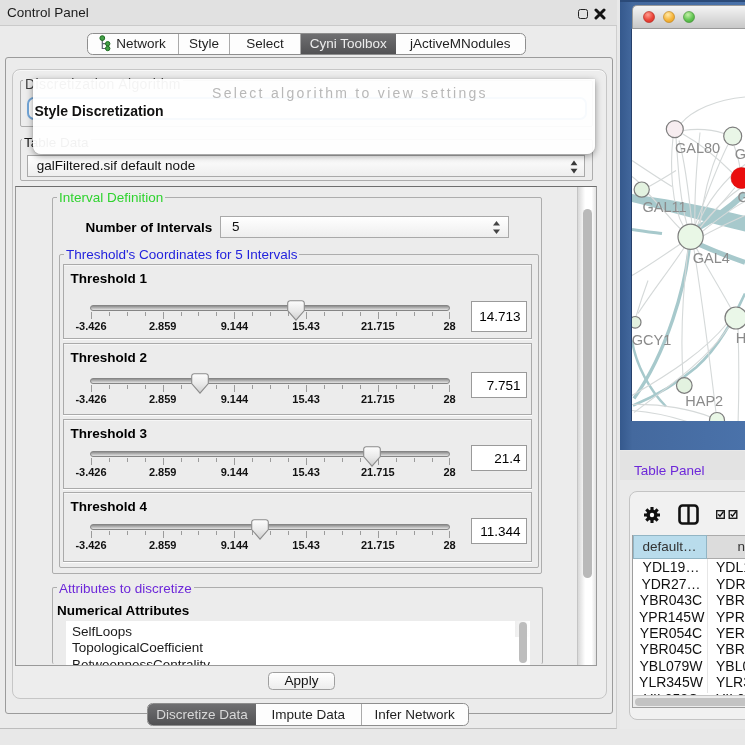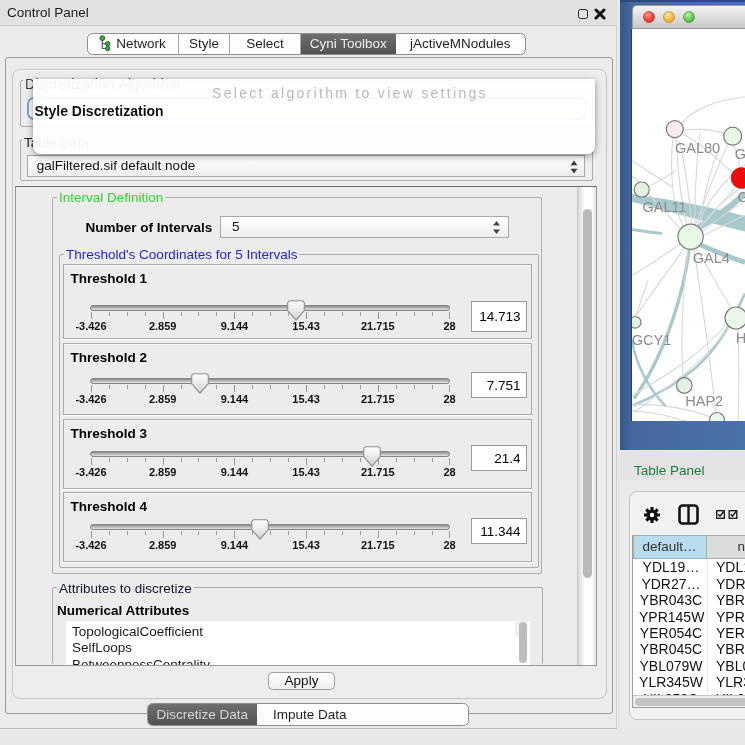--- a/index.html
+++ b/index.html
@@ -74,21 +74,21 @@
 
 #netwin { position:absolute; left:620px; top:0; width:125px; height:449.5px;
   background:linear-gradient(90deg,#35598d,#44699e 10%,#4a72aa);
   border-top:2px solid #2b4a78; }
 #nettitle { position:absolute; left:632px; top:5px; width:113px; height:23.5px;
   background:linear-gradient(#f4f4f4,#c8c8c8); border:1px solid #9a9a9a; border-right:none;
   border-radius:5px 0 0 0; }
 #netcanvas { position:absolute; left:631px; top:28.5px; width:114px; height:392.5px;
   background:#fff; border-left:1px solid #26406b; }
 #tphead { position:absolute; left:620px; top:450.5px; width:125px; height:29.5px; background:#e3e3e3; }
-#tphead span { position:absolute; left:14px; top:12px; font-size:13.5px; color:#15803d; }
+#tphead span { position:absolute; left:14px; top:12px; font-size:13.5px; color:#6d28d9; }
 #tpbody { position:absolute; left:620px; top:480px; width:125px; height:249px; background:#eaeaea; }
 #tpanel { position:absolute; left:629px; top:490.5px; width:130px; height:229px;
   background:#f1f1f1; border:1px solid #c4c4c4; border-radius:8px; }
 #ttable { position:absolute; left:631.5px; top:535px; width:113.5px; height:172.5px;
   border:1px solid #9e9e9e; border-right:none; background:#fff; overflow:hidden; }
 .hcell { position:absolute; top:535px; height:23.5px; font-size:13.5px; }
 .trow { position:absolute; left:632px; width:113px; height:16.4px; font-size:14px; color:#111; }
 .trow .c1 { position:absolute; left:7px; width:64px; text-align:center; }
 .trow .c2 { position:absolute; left:84px; }
 #hsb { position:absolute; left:632.5px; top:694.5px; width:112.5px; height:12.5px;
@@ -335,36 +335,37 @@
     </div>
  <div class="thumb" style="left:187.0px;top:25.5px">
       <svg width="18" height="21" viewBox="0 0 18 21">
         <path d="M3.2 0.7 h11.6 a2.5 2.5 0 0 1 2.5 2.5 v7.3 L9 20.2 L0.7 10.5 v-7.3 a2.5 2.5 0 0 1 2.5 -2.5 z" fill="url(#thg)" stroke="#8c8c8c" stroke-width="1.1"></path>
       </svg>
     </div>
  <div class="vbox" style="top:25px;height:25.5px;line-height:25.5px">11.344</div>
 </div>
 
 <div class="group" style="left:52px;top:587px;width:491px;height:77px;border-bottom:none"></div>
-<div class="glabel" style="left:57px;top:580.5px;color:#0f172a;background:#ececec">Attributes to discretize</div>
+<div class="glabel" style="left:57px;top:580.5px;color:#6d28d9;background:#ececec">Attributes to discretize</div>
 <b class="abs" style="left:57px;top:602.5px;font-size:13.5px;color:#000">Numerical Attributes</b>
 <div id="numlist">
- <div>TopologicalCoefficient</div>
-    <div>SelfLoops</div>
+ <div>SelfLoops</div>
+    <div>TopologicalCoefficient</div>
     <div>BetweennessCentrality</div>
  <div id="listsb">
       <i></i>
     </div>
 </div>
 
 <div id="apply">Apply</div>
 
 <div class="tabbar" style="left:147px;top:703px;width:321.5px;height:23px">
  <div class="seg dark" style="width:108.5px;color:#d9d9d9">Discretize Data</div>
  <div class="seg" style="width:106.5px">Impute Data</div>
+ <div class="seg" style="width:106.5px">Infer Network</div>
 </div>
 
 <div id="netwin"></div>
 <div id="nettitle">
  <svg class="abs" style="left:10px;top:5px" width="62" height="12" viewBox="0 0 62 12">
   <defs>
    <radialGradient id="rg" cx="0.4" cy="0.3" r="0.8">
     <stop offset="0" stop-color="#ff9d90"></stop>
           <stop offset="0.6" stop-color="#ea453a"></stop>
     <stop offset="1" stop-color="#d93128"></stop>

